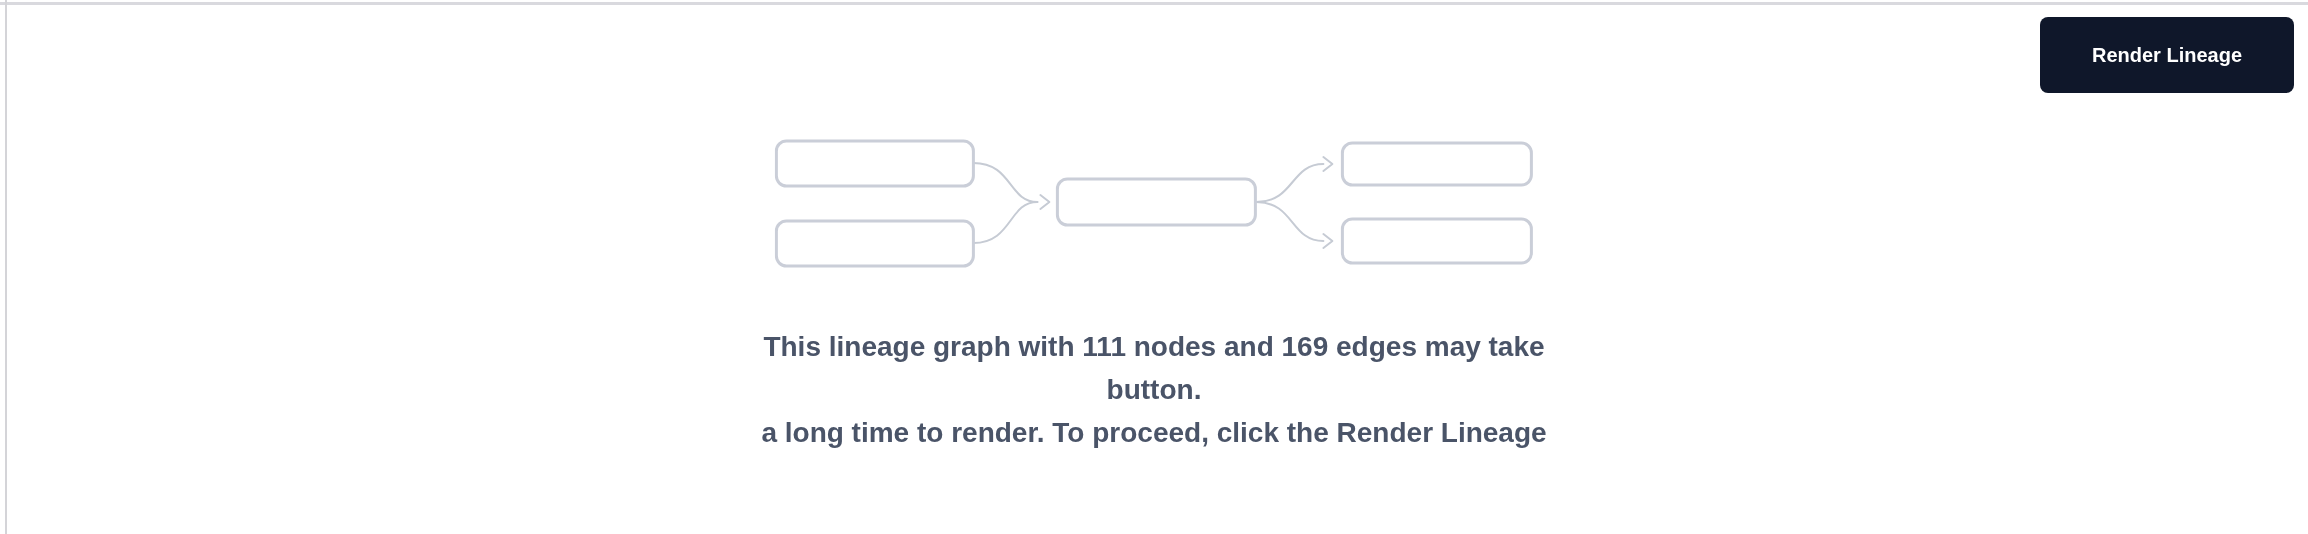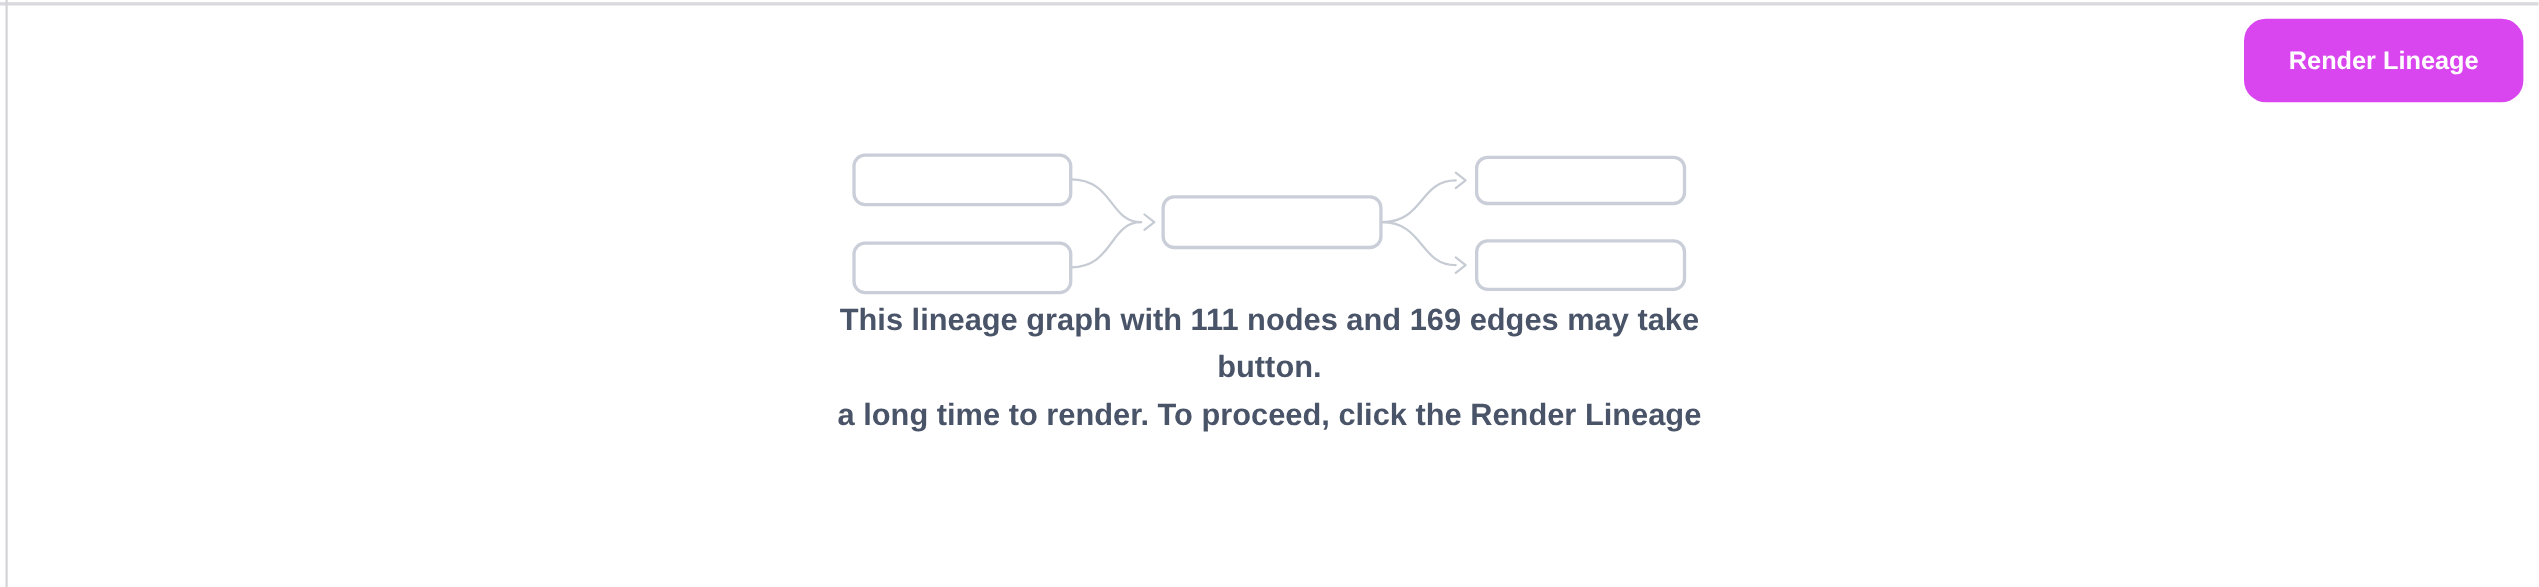--- a/index.html
+++ b/index.html
@@ -31,25 +31,25 @@
     height: 534px;
     background: #d4d4d8;
   }
   .render-btn {
     position: absolute;
     top: 17px;
     right: 14px;
     width: 254px;
     height: 76px;
     border: none;
-    border-radius: 20px;
-    background: #d946ef;
+    border-radius: 8px;
+    background: #0f172a;
     color: #ffffff;
     font-family: "Liberation Sans", sans-serif;
-    font-size: 23px;
+    font-size: 20px;
     font-weight: 700;
     cursor: pointer;
     display: flex;
     align-items: center;
     justify-content: center;
   }
   .center-content {
     position: absolute;
     top: 139px;
     left: 50%;
@@ -57,20 +57,21 @@
     display: flex;
     flex-direction: column;
     align-items: center;
   }
   .graph-svg {
     display: block;
     width: 760px;
     height: 130px;
   }
   .message {
+    margin-top: 56px;
     text-align: center;
     color: #4a5468;
     font-size: 28px;
     font-weight: 700;
     line-height: 43px;
   }
   .message div {
     white-space: nowrap;
   }
 </style>

